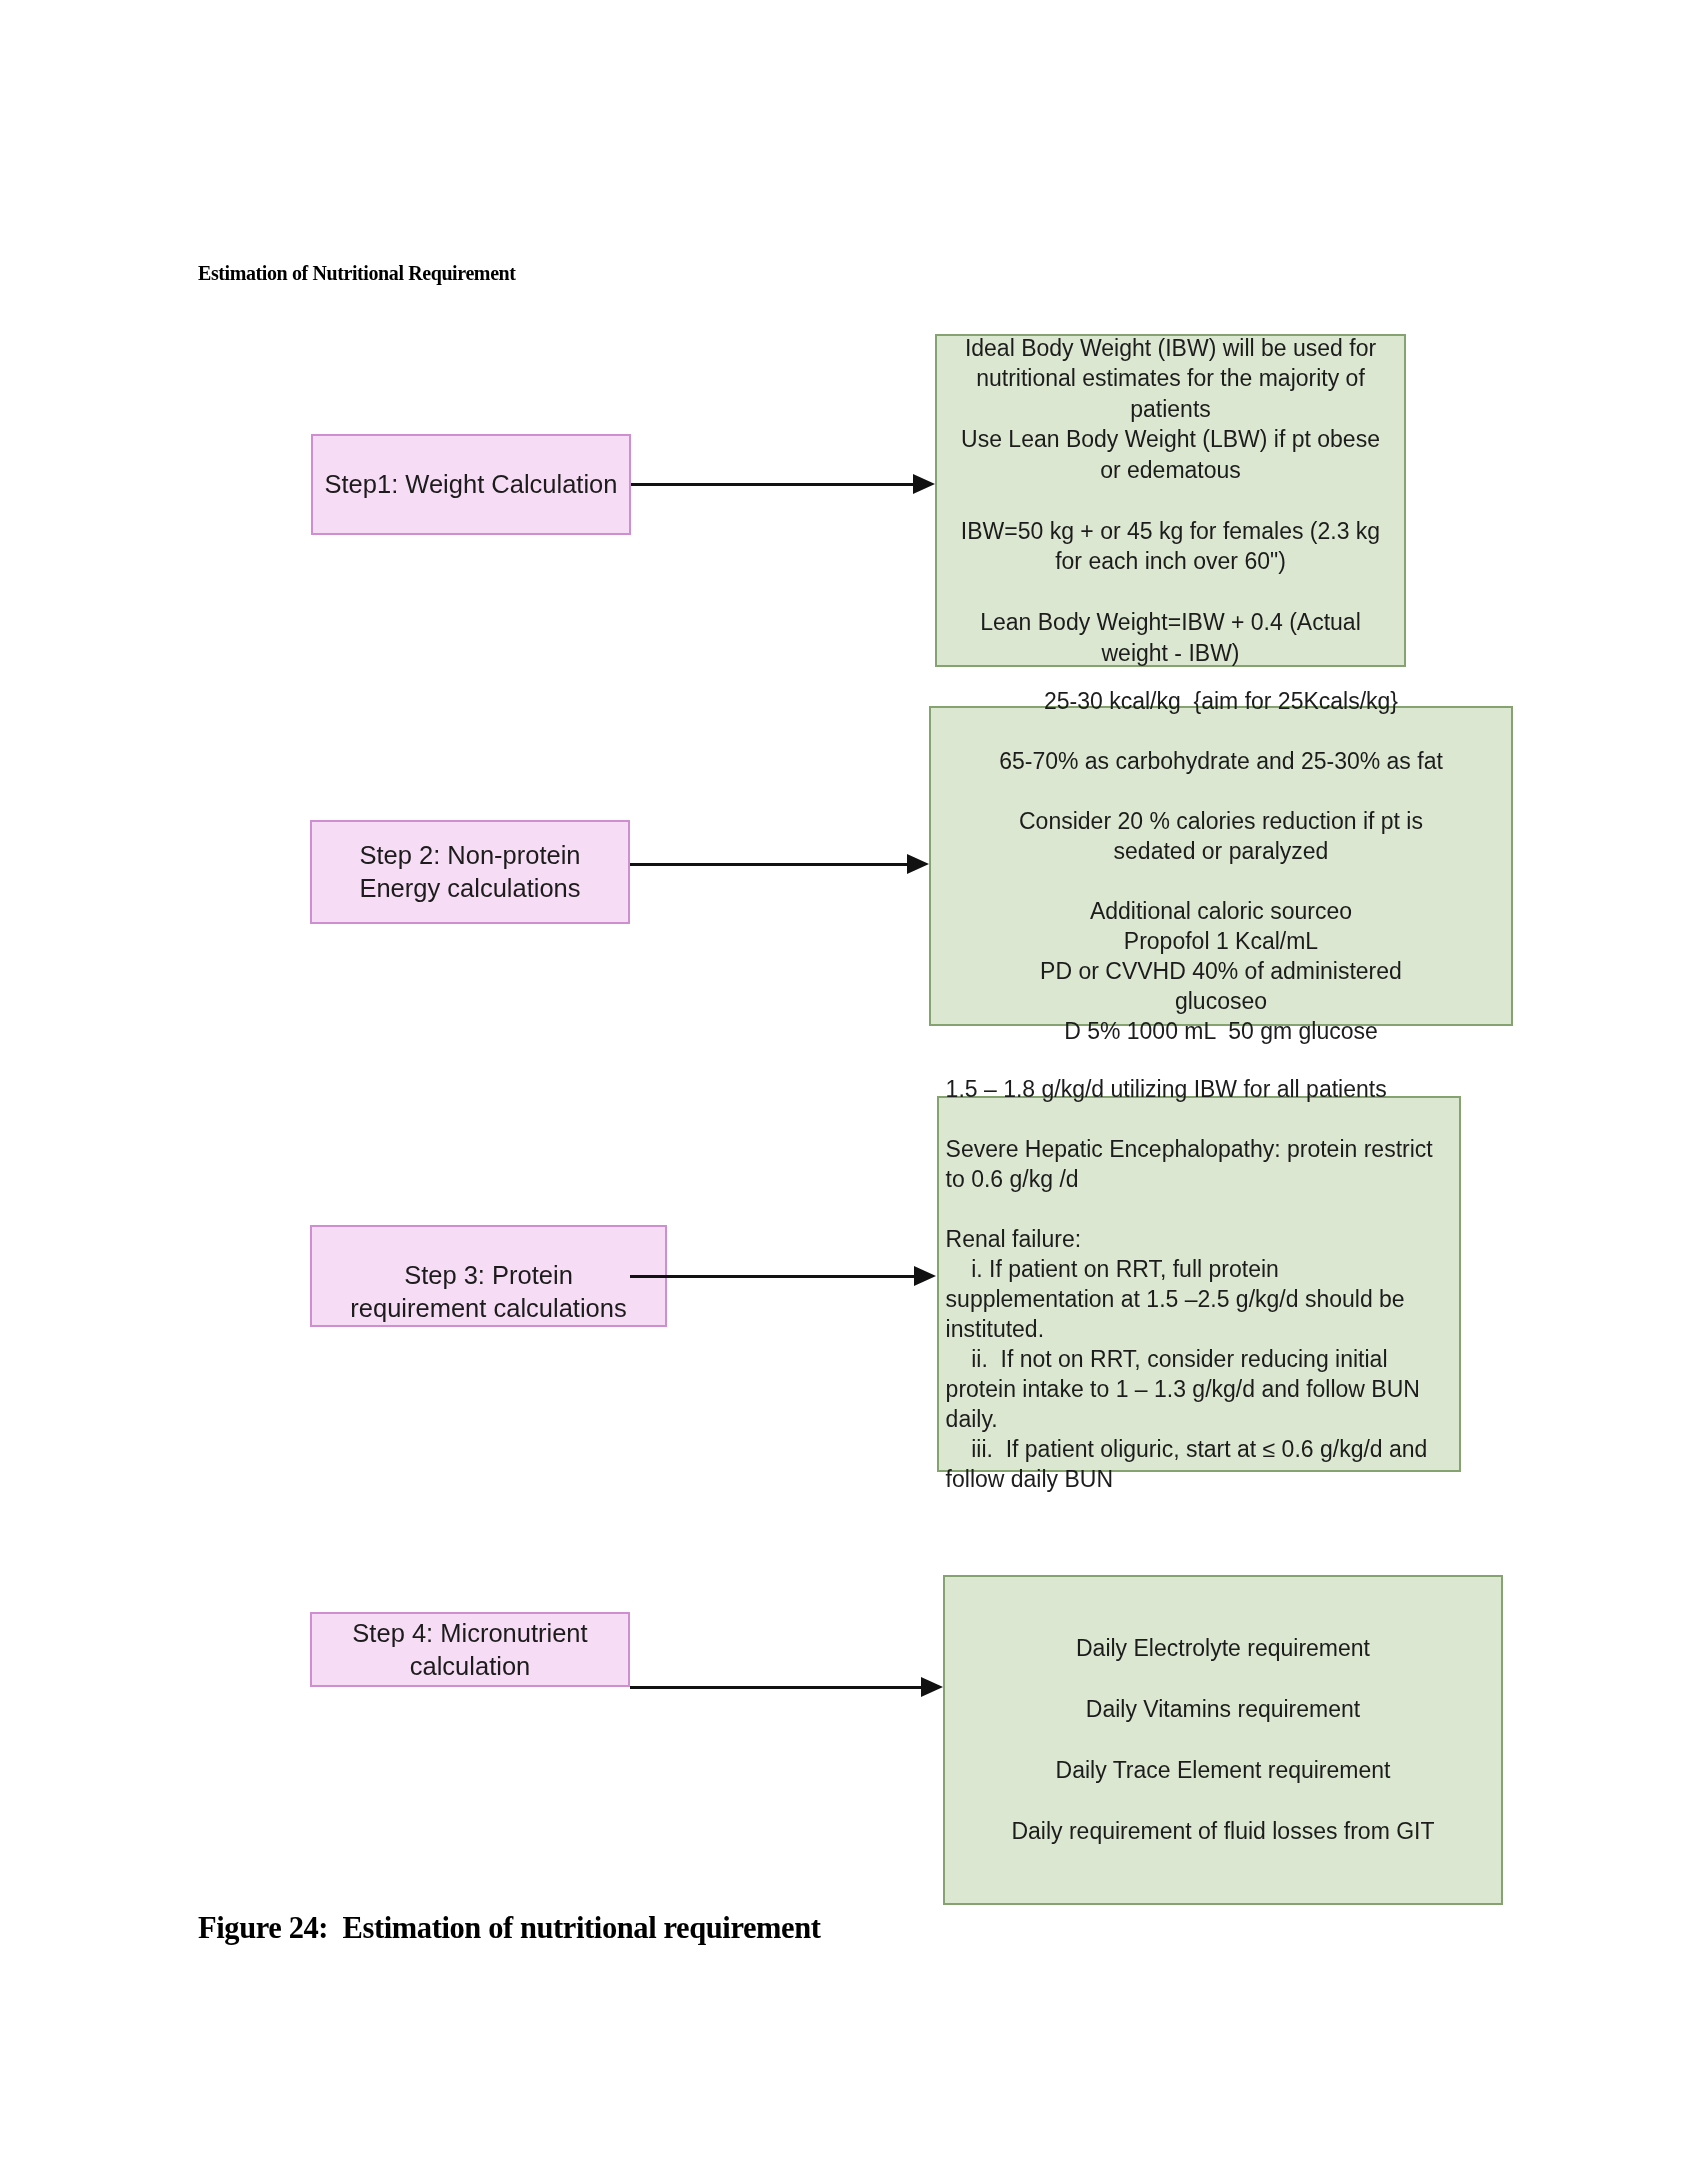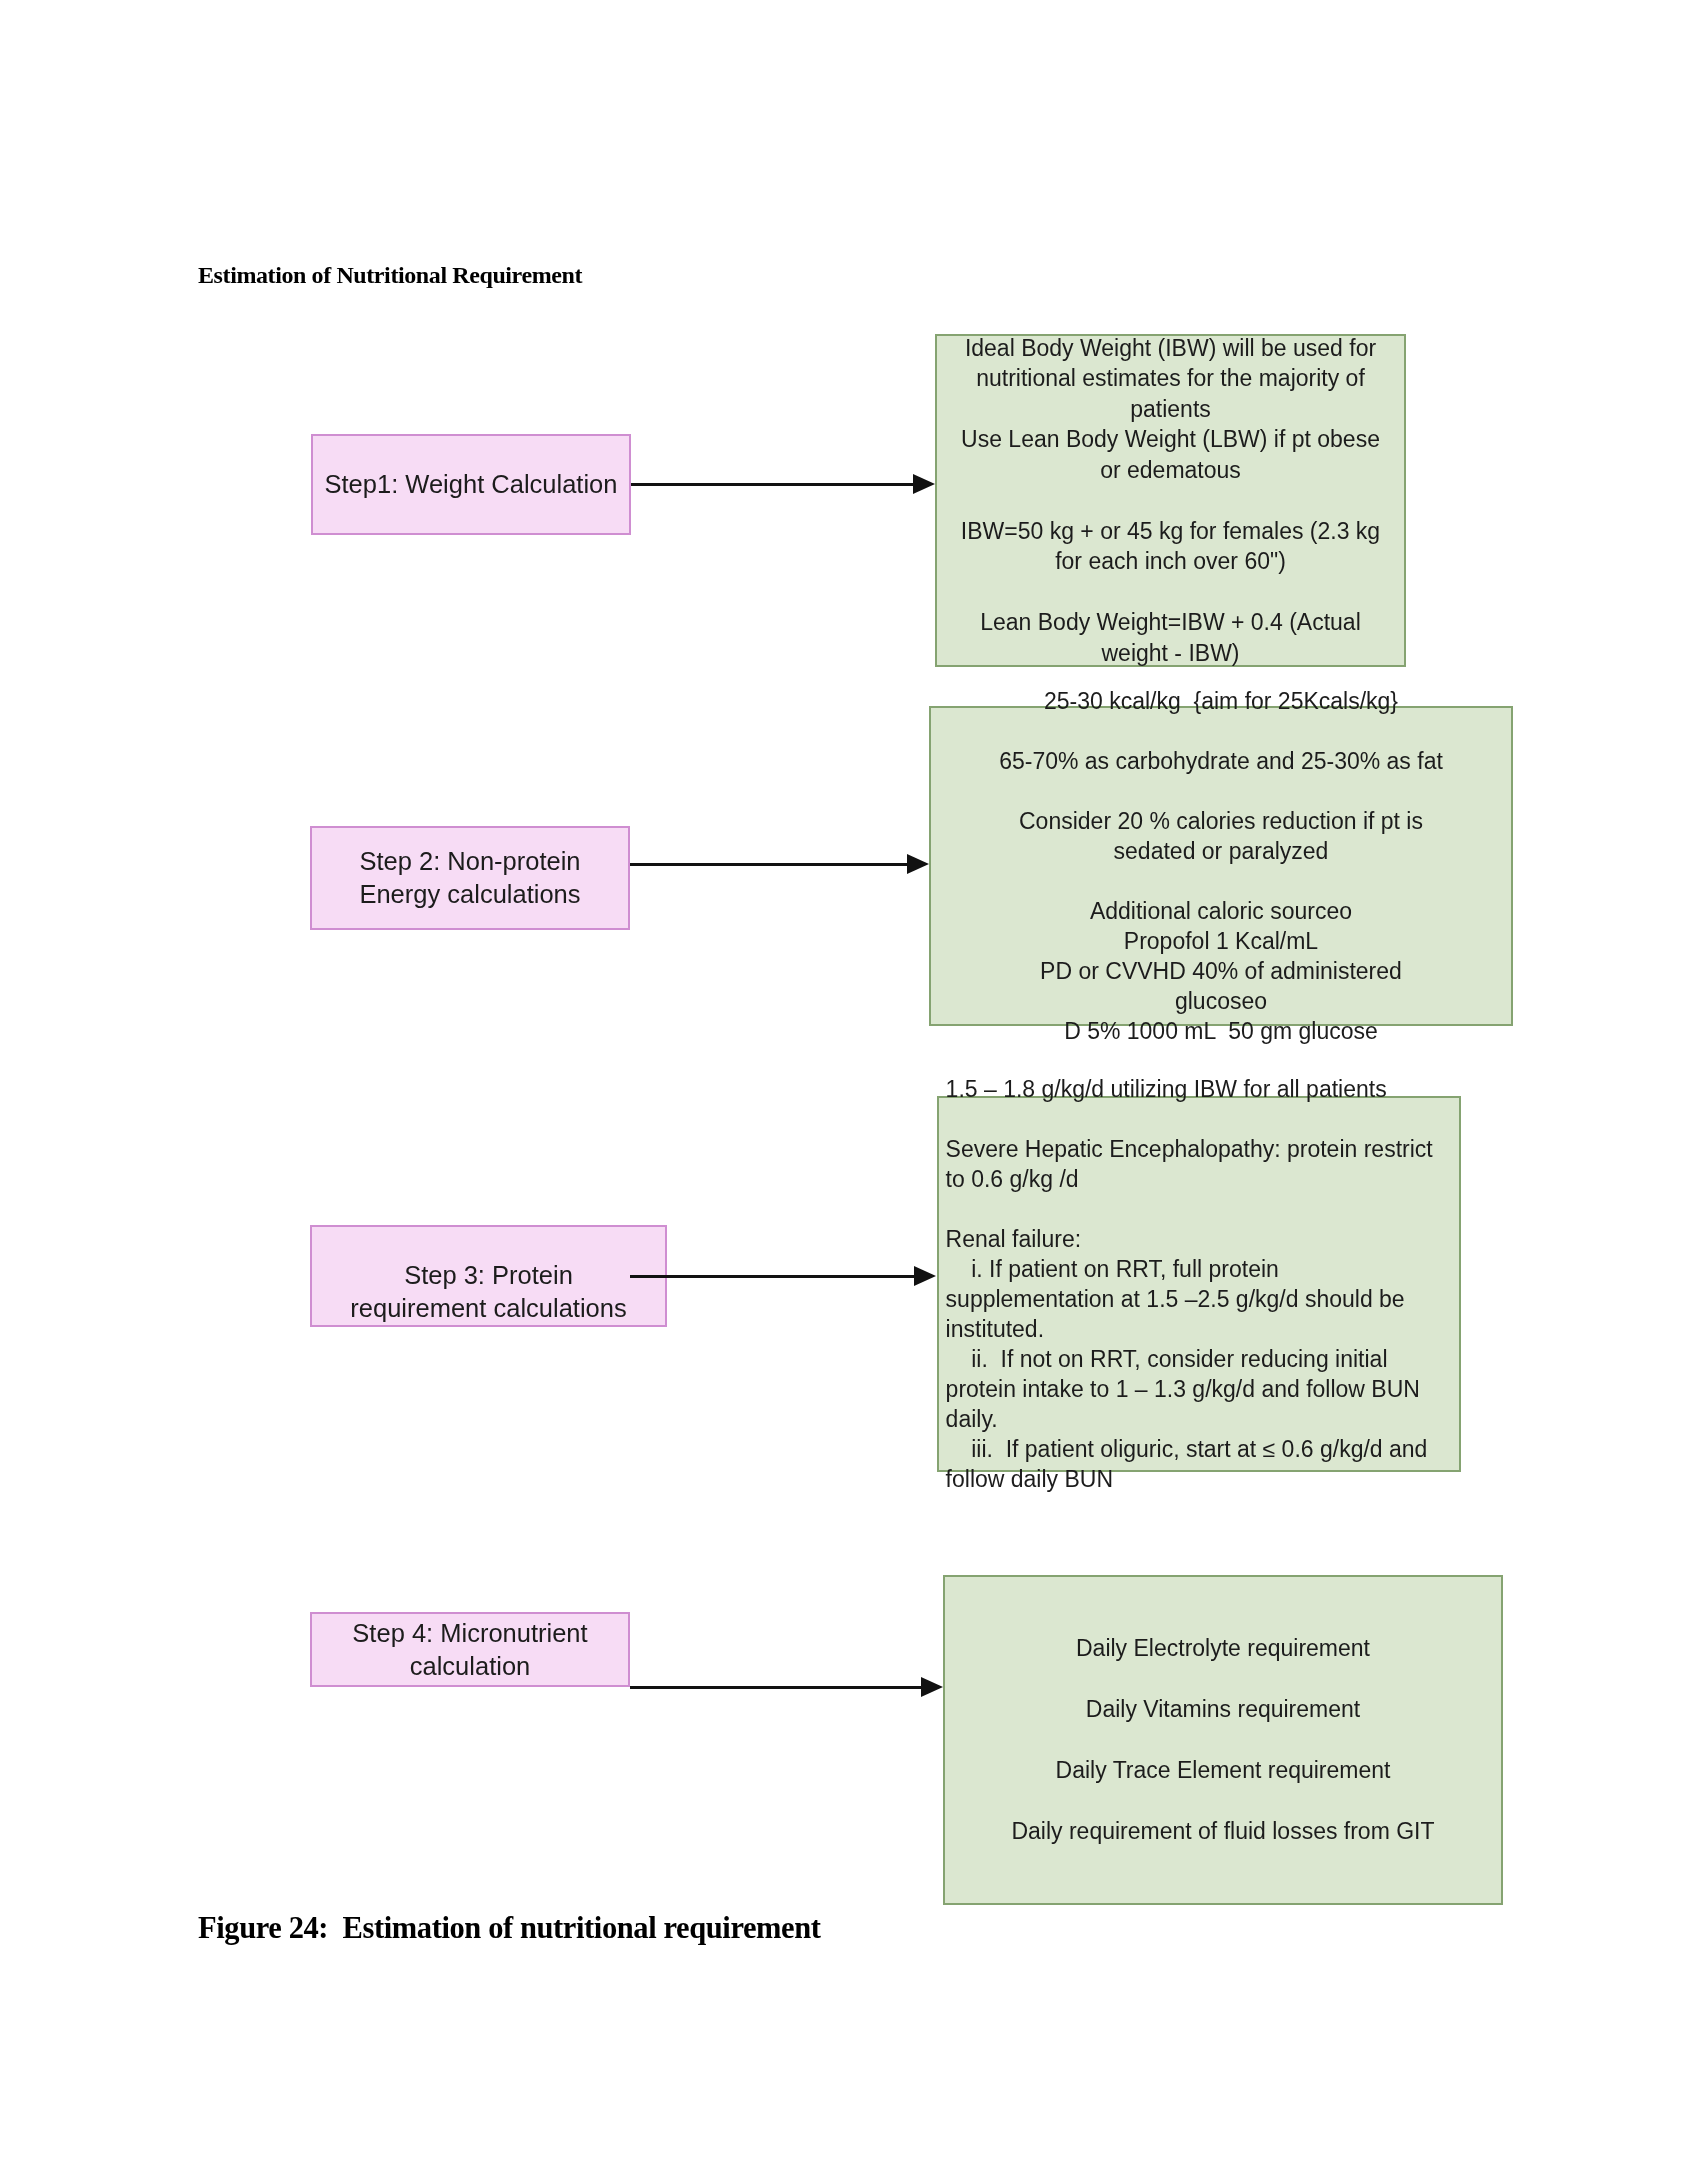--- a/index.html
+++ b/index.html
@@ -15,21 +15,21 @@
   .page{
     position:relative;
     width:1687px;height:2183px;
     background:var(--page-bg);
     font-family:"Liberation Sans", sans-serif;
     overflow:hidden;
   }
   .title{
     position:absolute;left:198px;top:262px;margin:0;
     font-family:"Liberation Serif", serif;
-    font-size:24px;font-weight:bold;color:#000;
+    font-size:20px;font-weight:bold;color:#000;
     letter-spacing:-0.4px;
   }
   .caption{
     position:absolute;left:198px;top:1911px;
     font-family:"Liberation Serif", serif;
     font-size:30.5px;font-weight:bold;color:#000;
     white-space:pre-wrap;letter-spacing:-0.4px;
   }
   .page-number{
     position:absolute;left:0;top:2007px;width:1687px;
@@ -69,21 +69,21 @@
     position:absolute;height:3.3px;background:var(--arrow);
   }
   .arrow::after{
     content:"";position:absolute;right:-22px;top:-9px;
     border-left:22px solid var(--arrow);
     border-top:10.7px solid transparent;
     border-bottom:10.7px solid transparent;
   }
   
   .pos-s1{left:311px;top:434px;width:320px;height:101px;}
-  .pos-s2{left:310px;top:820px;width:320px;height:104px;margin-top:6px;}
+  .pos-s2{left:310px;top:820px;width:320px;height:104px;}
   .pos-s3{left:310px;top:1225px;width:357px;height:102px;align-items:flex-end;}
   .pos-s4{left:310px;top:1612px;width:320px;height:75px;}
 
   .pos-d1{left:935px;top:334px;width:471px;height:333px;}
   .pos-d2{left:929px;top:706px;width:584px;height:320px;line-height:30px;}
   .pos-d3{left:937px;top:1096px;width:524px;height:376px;}
   .pos-d4{left:943px;top:1531px;width:560px;height:330px;margin-top:44px;}
 
   .pos-a1{left:631px;top:483px;width:282px;}
   .pos-a2{left:630px;top:863px;width:277px;}

